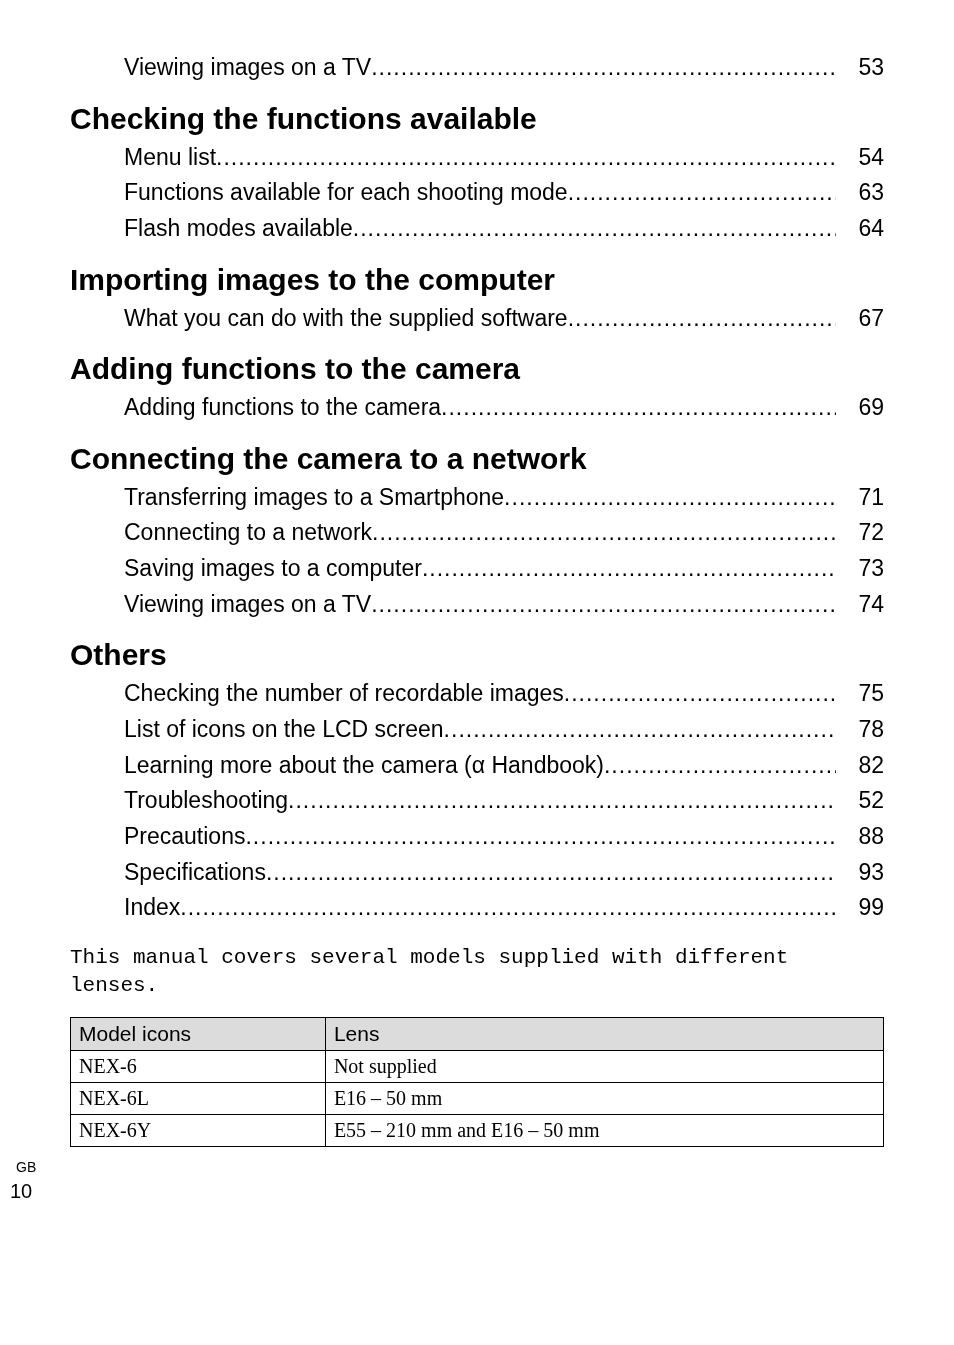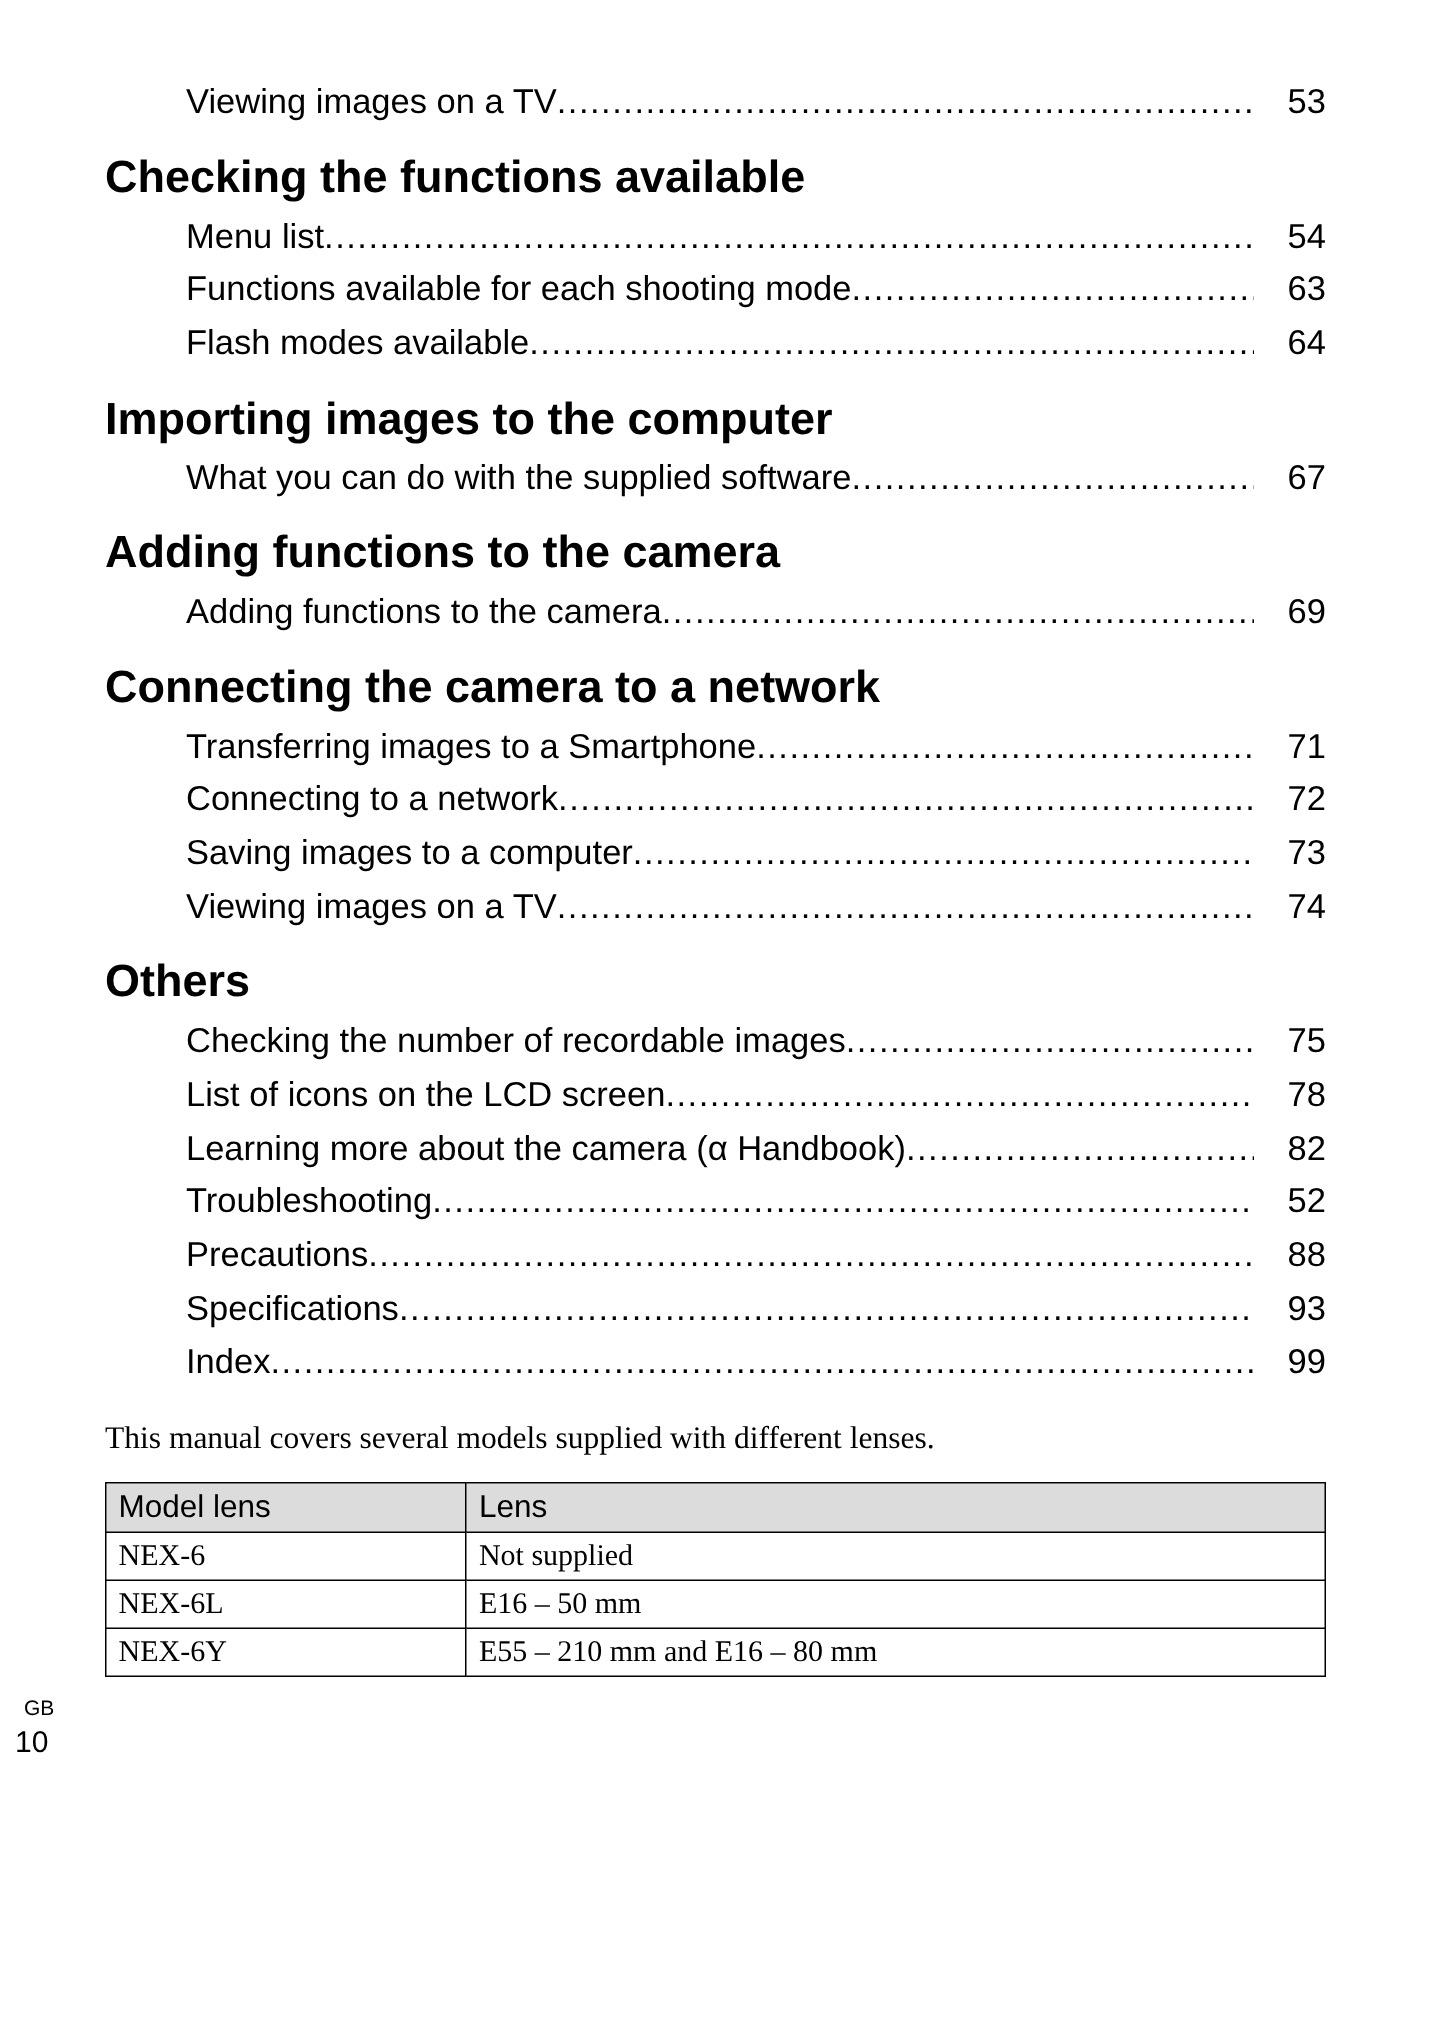--- a/index.html
+++ b/index.html
@@ -49,21 +49,21 @@
     color: #000;
   }
   .toc-page {
     flex: 0 0 auto;
     padding-left: 8px;
     min-width: 40px;
     text-align: right;
   }
   .note-block {
     margin-top: 18px;
-    font-family: Liberation Serif, serif;
+    font-family: Liberation Mono, monospace;
     font-size: 21px;
     line-height: 1.35;
   }
   .model-table {
     margin-top: 16px;
     border-collapse: collapse;
     width: 100%;
     font-size: 20px;
   }
   .model-table th, .model-table td {
@@ -222,36 +222,36 @@
   </ul>
 </div>
 
 <div class="note-block">
   <div>This manual covers several models supplied with different lenses.</div>
 </div>
 
 <table class="model-table">
   <thead>
     <tr>
-      <th>Model lens</th>
+      <th>Model icons</th>
       <th>Lens</th>
     </tr>
   </thead>
   <tbody>
     <tr>
       <td>NEX-6</td>
       <td>Not supplied</td>
     </tr>
     <tr>
       <td>NEX-6L</td>
       <td>E16 – 50 mm</td>
     </tr>
     <tr>
       <td>NEX-6Y</td>
-      <td>E55 – 210 mm and E16 – 80 mm</td>
+      <td>E55 – 210 mm and E16 – 50 mm</td>
     </tr>
   </tbody>
 </table>
 
 <div class="page-footer">
   <span class="footer-gb">GB</span>
   <span class="footer-num">10</span>
 </div>
 
 </body></html>

